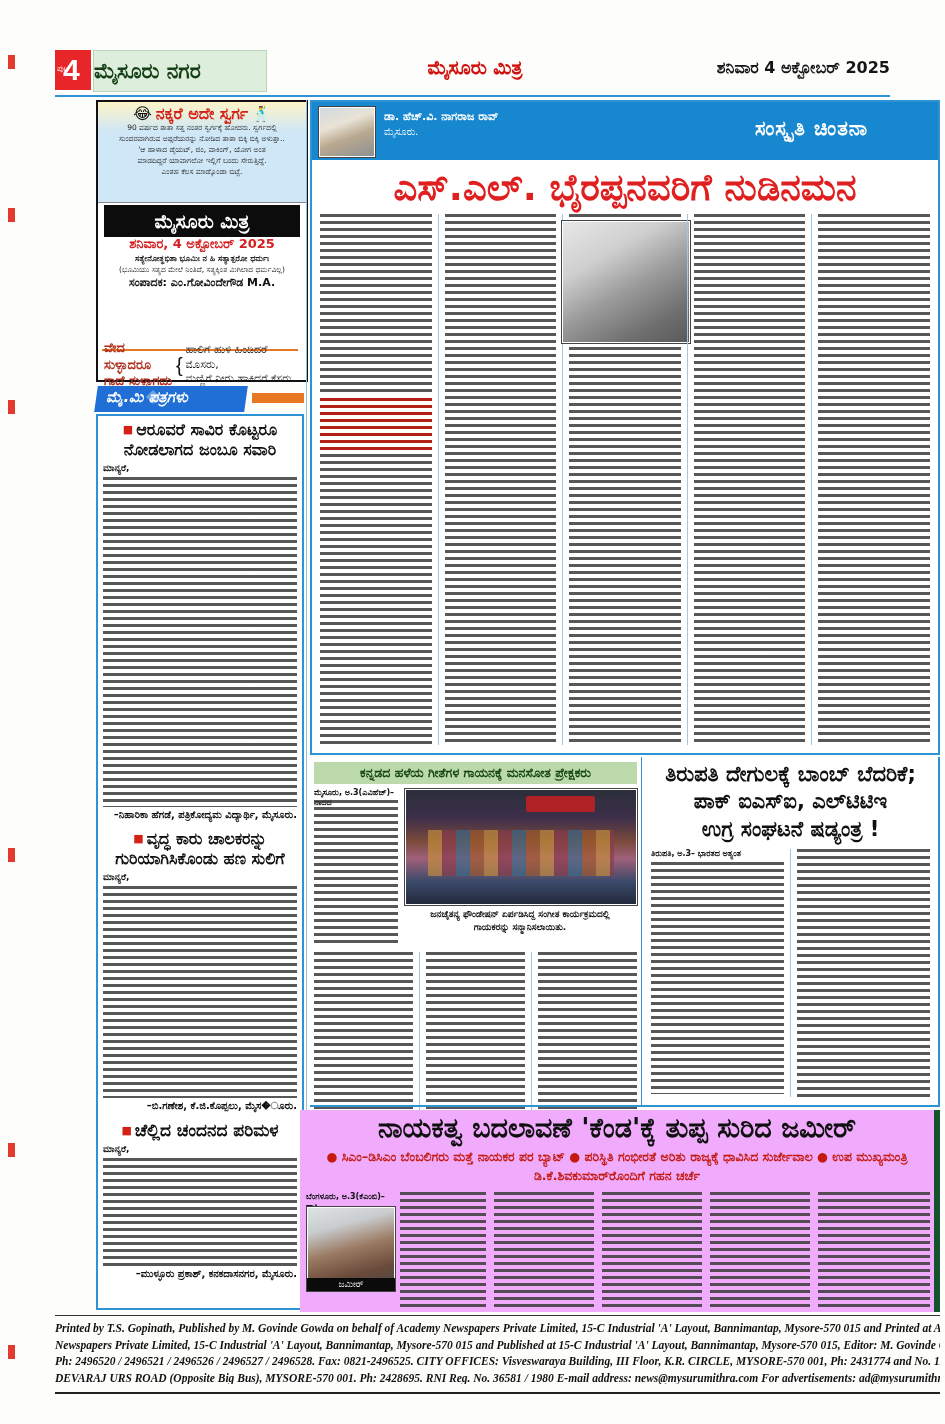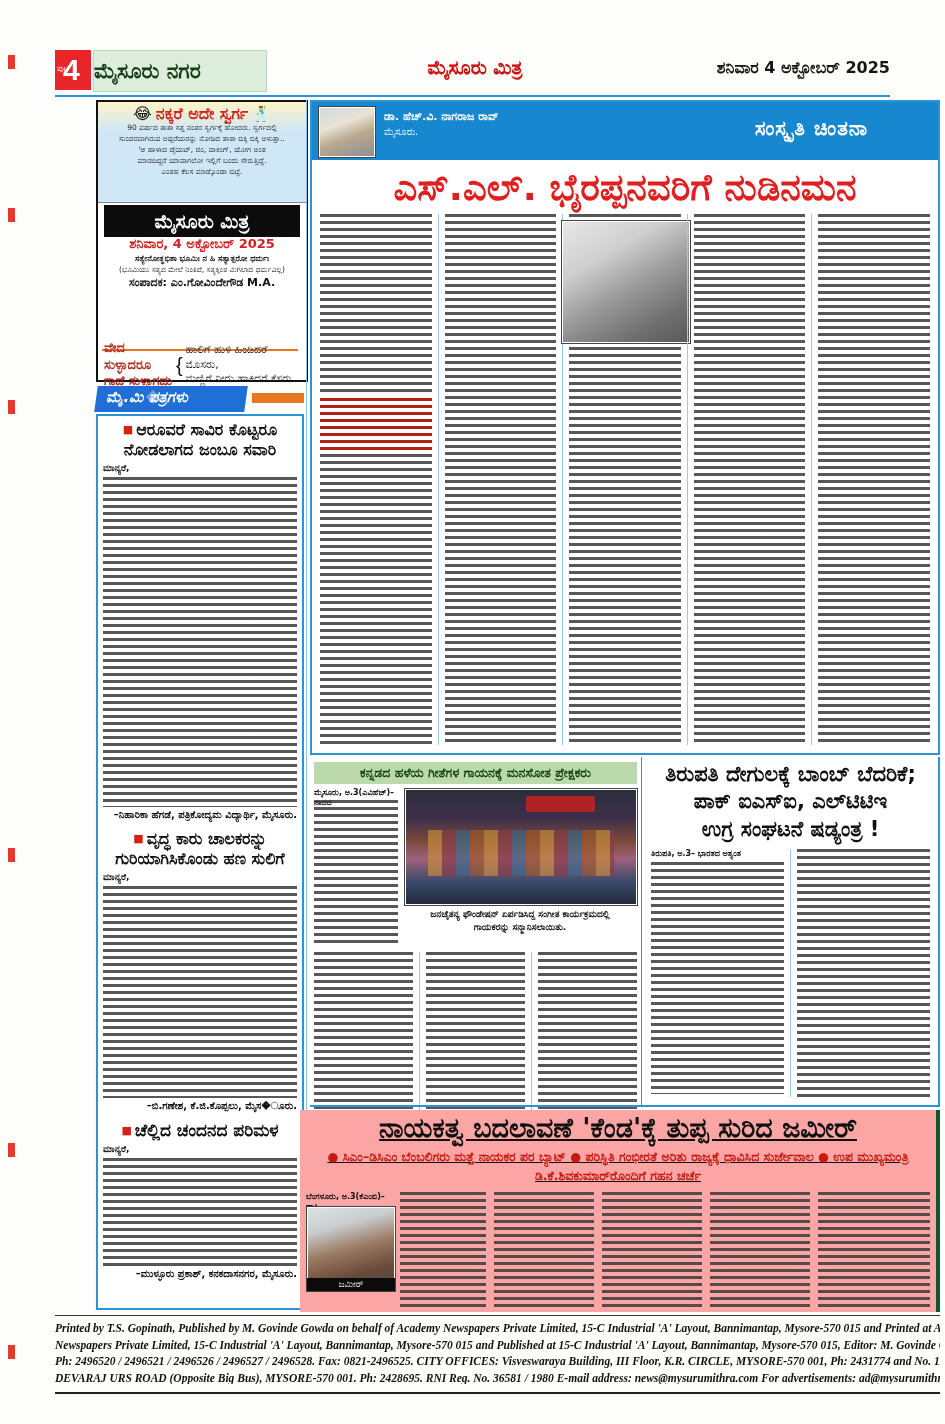--- a/index.html
+++ b/index.html
@@ -203,21 +203,21 @@
       <div class="gk" style="height:232px;margin-top:3px;"></div>
     </div>
     <div class="col">
         <div class="gk" style="height:100%;"></div>
       </div>
   </div>
 </div>
 
 <div class="abs rule-blue" style="left:310px;top:1105px;width:630px;height:2px;"></div>
 
-<div class="abs" style="left:300px;top:1110px;width:640px;height:202px;background:#fca5a5;border-right:4px solid #14532d;box-sizing:border-box;padding:2px 6px;text-decoration:underline;">
+<div class="abs" style="left:300px;top:1110px;width:640px;height:202px;background:#f0abfc;border-right:6px solid #14532d;box-sizing:border-box;padding:2px 6px;">
   <div class="kn" style="font-weight:bold;font-size:27px;text-align:center;color:#101010;">ನಾಯಕತ್ವ ಬದಲಾವಣೆ 'ಕೆಂಡ'ಕ್ಕೆ ತುಪ್ಪ ಸುರಿದ ಜಮೀರ್</div>
   <div class="kn" style="color:#c41a10;font-weight:bold;font-size:12.5px;text-align:center;line-height:1.5;margin-top:4px;">● ಸಿಎಂ–ಡಿಸಿಎಂ ಬೆಂಬಲಿಗರು ಮತ್ತೆ ನಾಯಕರ ಪರ ಬ್ಯಾಟ್   ● ಪರಿಸ್ಥಿತಿ ಗಂಭೀರತೆ ಅರಿತು ರಾಜ್ಯಕ್ಕೆ ಧಾವಿಸಿದ ಸುರ್ಜೇವಾಲ   ● ಉಪ ಮುಖ್ಯಮಂತ್ರಿ ಡಿ.ಕೆ.ಶಿವಕುಮಾರ್‌ರೊಂದಿಗೆ ಗಹನ ಚರ್ಚೆ</div>
   <div style="position:relative;height:118px;margin-top:6px;">
     <div class="kn" style="position:absolute;left:0;top:0;width:90px;font-weight:bold;font-size:8px;">ಬೆಂಗಳೂರು, ಅ.3(ಕೆಎಂಬಿ)– ವಾಕಿ</div>
     <div class="photo-frame" style="position:absolute;left:0;top:14px;width:88px;height:84px;
                 background:linear-gradient(165deg,#dfe3e6 0%,#c9cdd0 25%,#9a7a62 50%,#6a4a3a 75%,#474747 100%);">
       <div class="kn" style="position:absolute;left:0;bottom:0;width:100%;background:#0b0b0b;color:#fff;font-size:9px;
                   text-align:center;padding:1px 0;">ಜಮೀರ್</div>
     </div>
     <div class="gk" style="position:absolute;left:94px;top:0;width:86px;height:118px;"></div>

